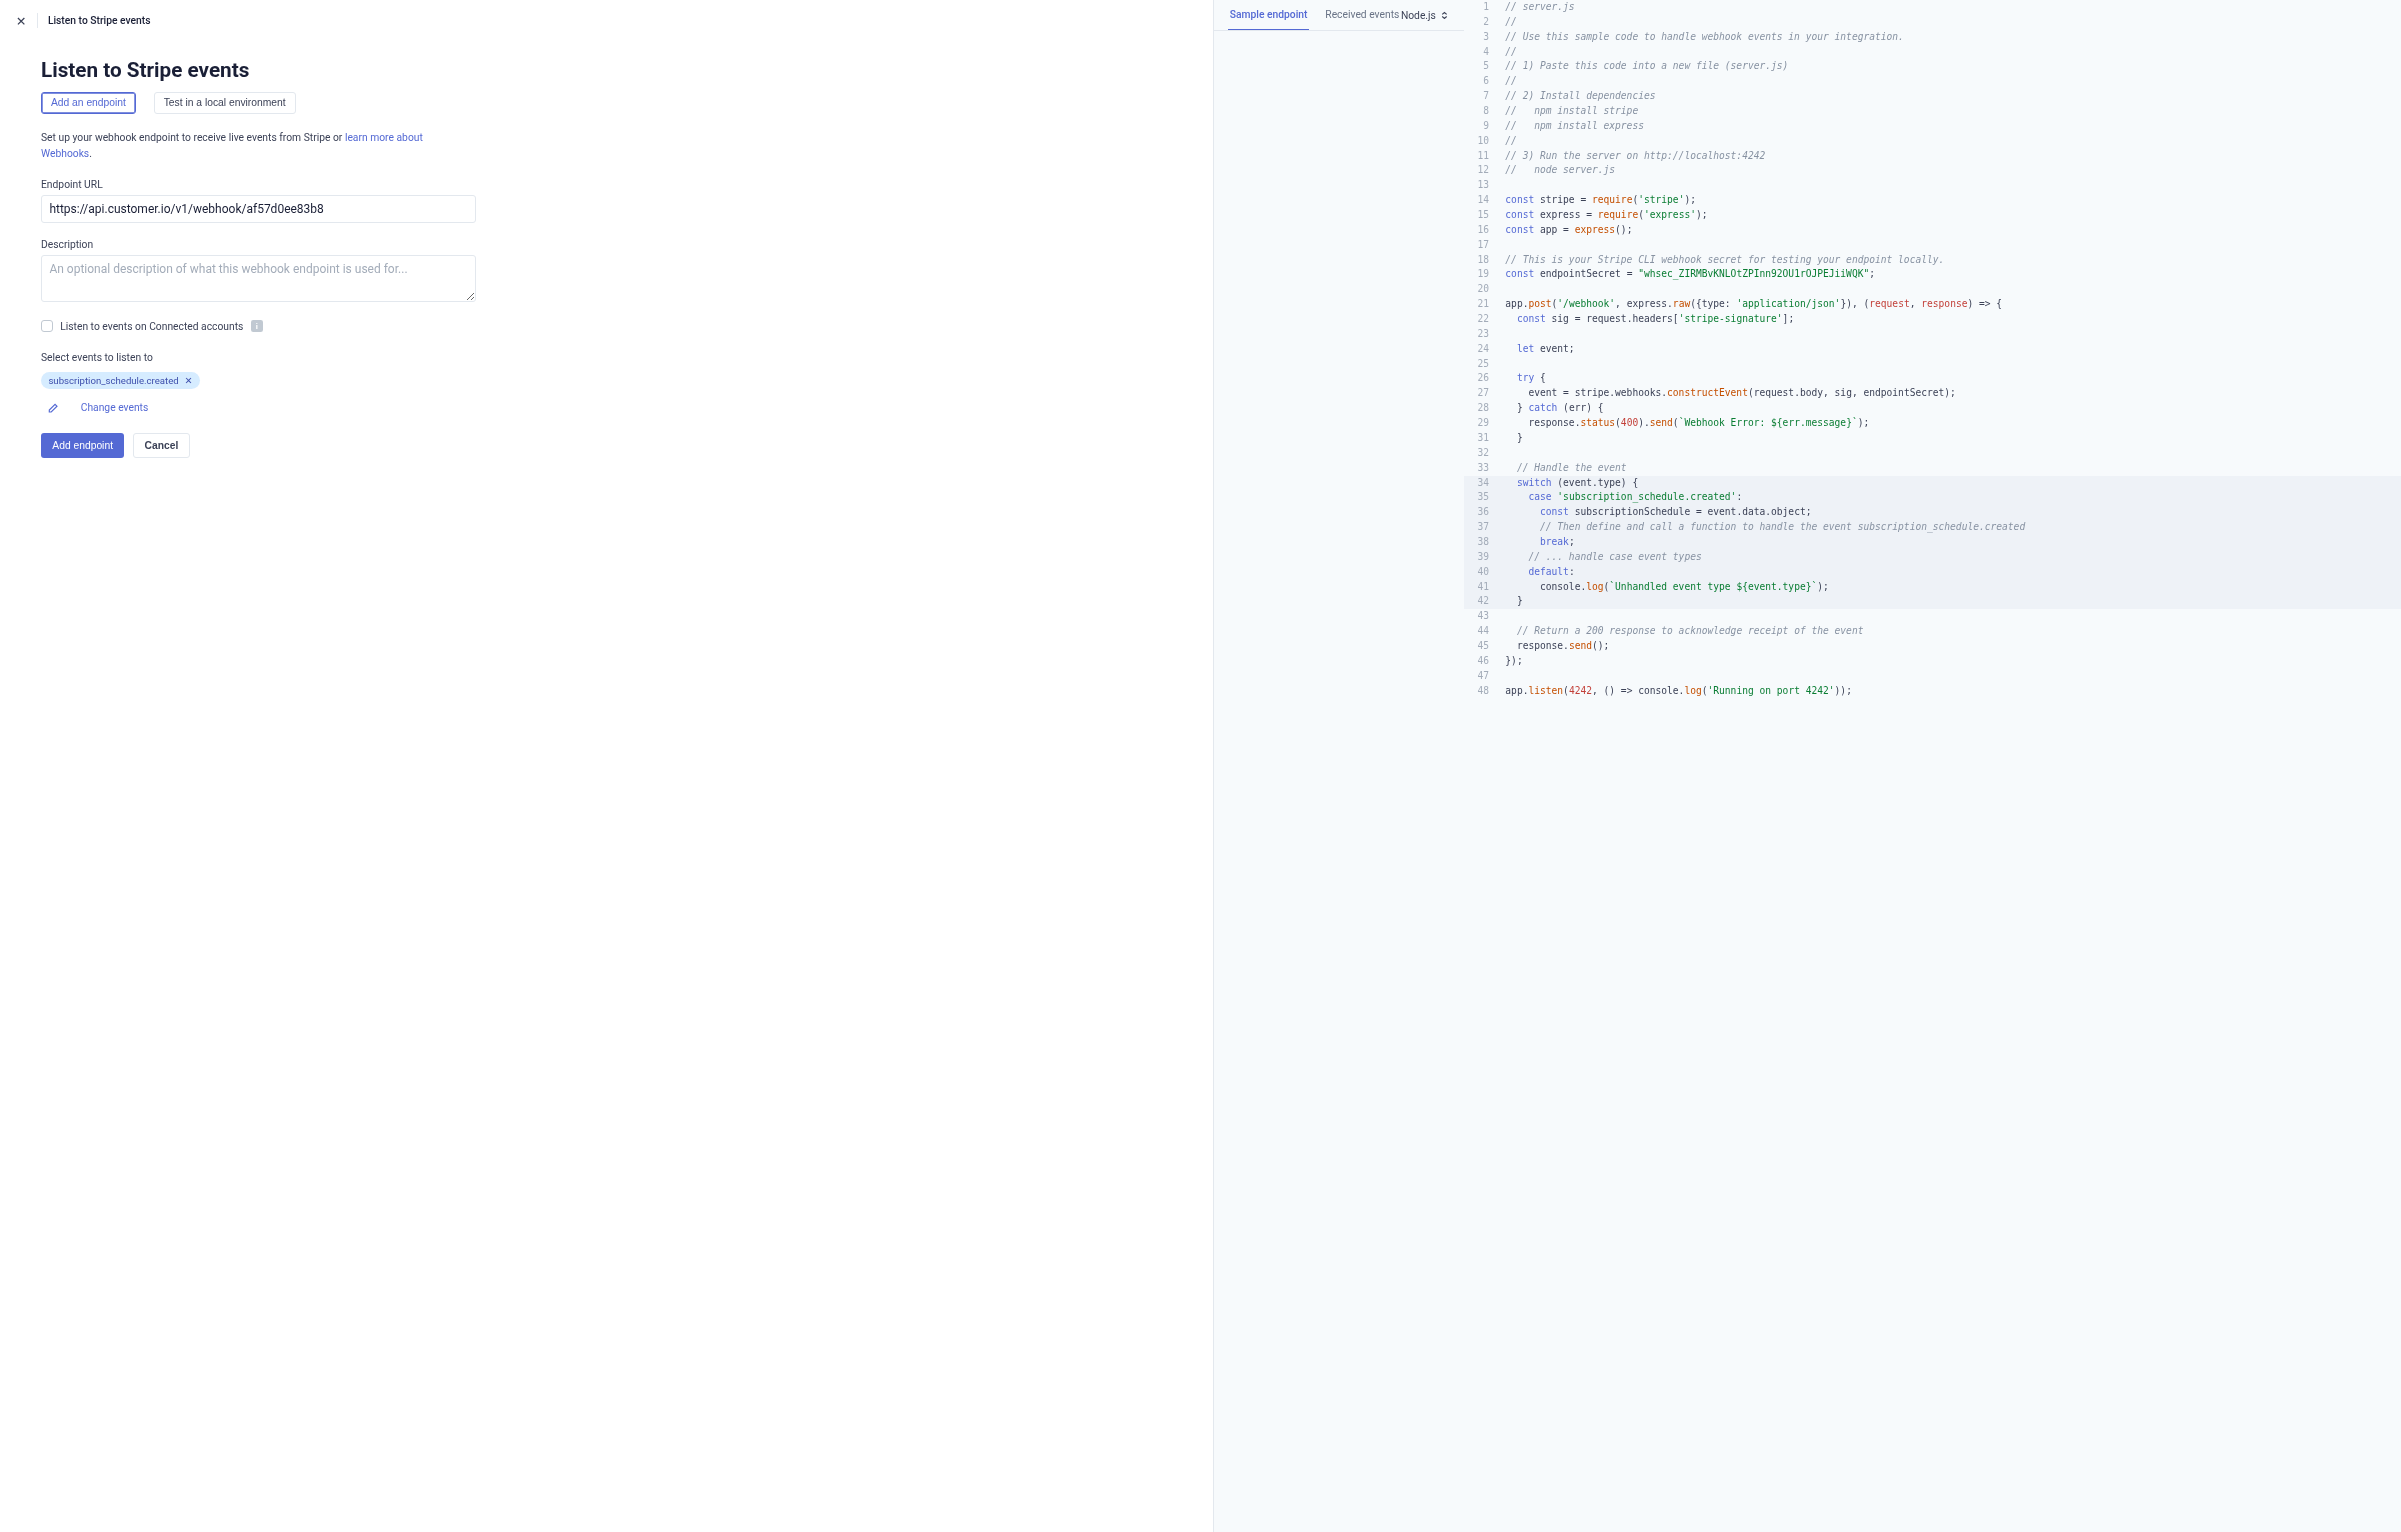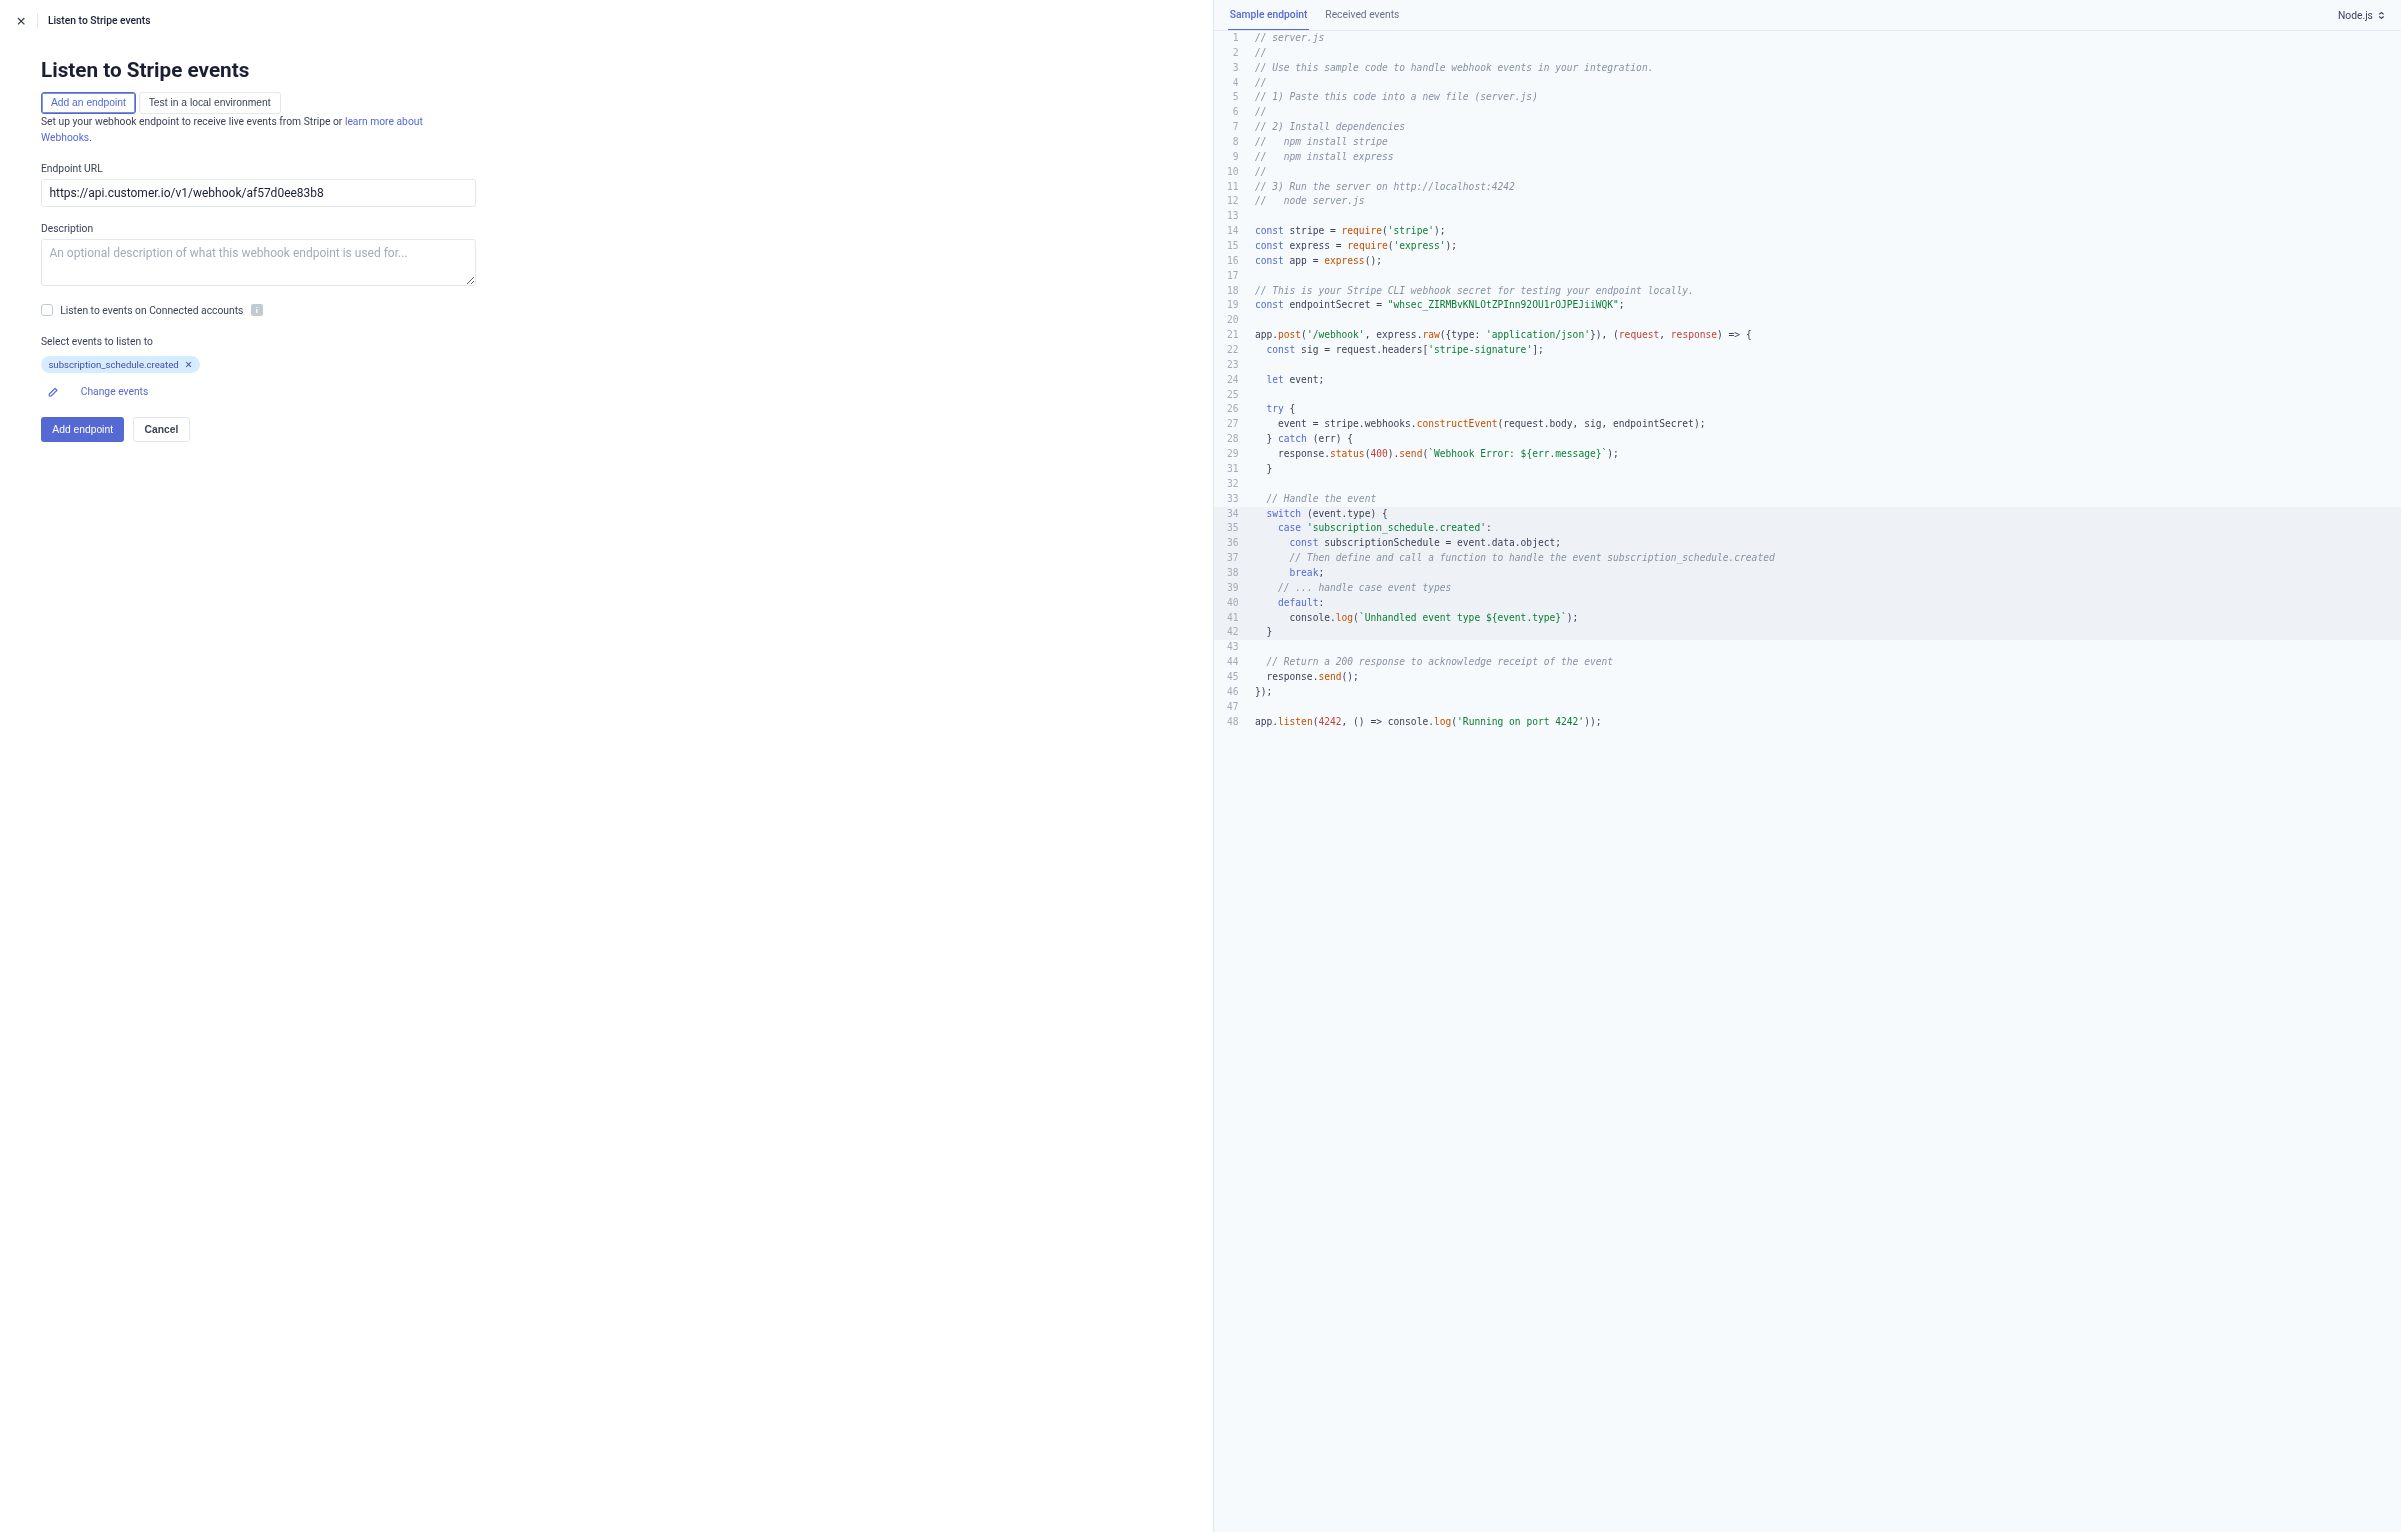--- a/index.html
+++ b/index.html
@@ -40,21 +40,21 @@
   .form-area {
     padding: 20.7px 41px 29.5px;
     max-width: 517px;
   }
   h1.title {
     font-size: 20.7px;
     font-weight: 700;
     color: #1a1f36;
     margin-bottom: 10.3px;
   }
-  .tabset { display: flex; gap: 3px; }
+  .tabset { display: flex; gap: 18px; margin-bottom: 16px; }
   .pill {
     border: 0.7px solid #e3e8ee;
     background: #fff;
     border-radius: 3px;
     padding: 4.4px 8.9px;
     font-size: 10.3px;
     color: #3c4257;
     cursor: pointer;
   }
   .pill.active {
@@ -102,21 +102,21 @@
     border-radius:3px; padding:5.9px 10.3px; font-size:10.3px; cursor:pointer; border:0.7px solid transparent;
   }
   .btn-primary { background:#5469d4; color:#fff; }
   .btn-secondary { background:#fff; color:#3c4257; border-color:#e3e8ee;font-weight:bold; }
 
   
   .right {
     flex: 1;
     background:#f7fafc;
     border-left:0.7px solid #e3e8ee;
-    display:flex; flex-direction:column;
+    display:flex; flex-direction:row;
   }
   .code-tabs {
     display:flex; align-items:center; justify-content:space-between;
     border-bottom:0.7px solid #e3e8ee;
     padding: 0 14.8px;
     height:31px;
     background:#f7fafc;
   }
   .code-tab-row { display:flex; gap:14.8px; height:100%; align-items:stretch;}
   .ctab {

